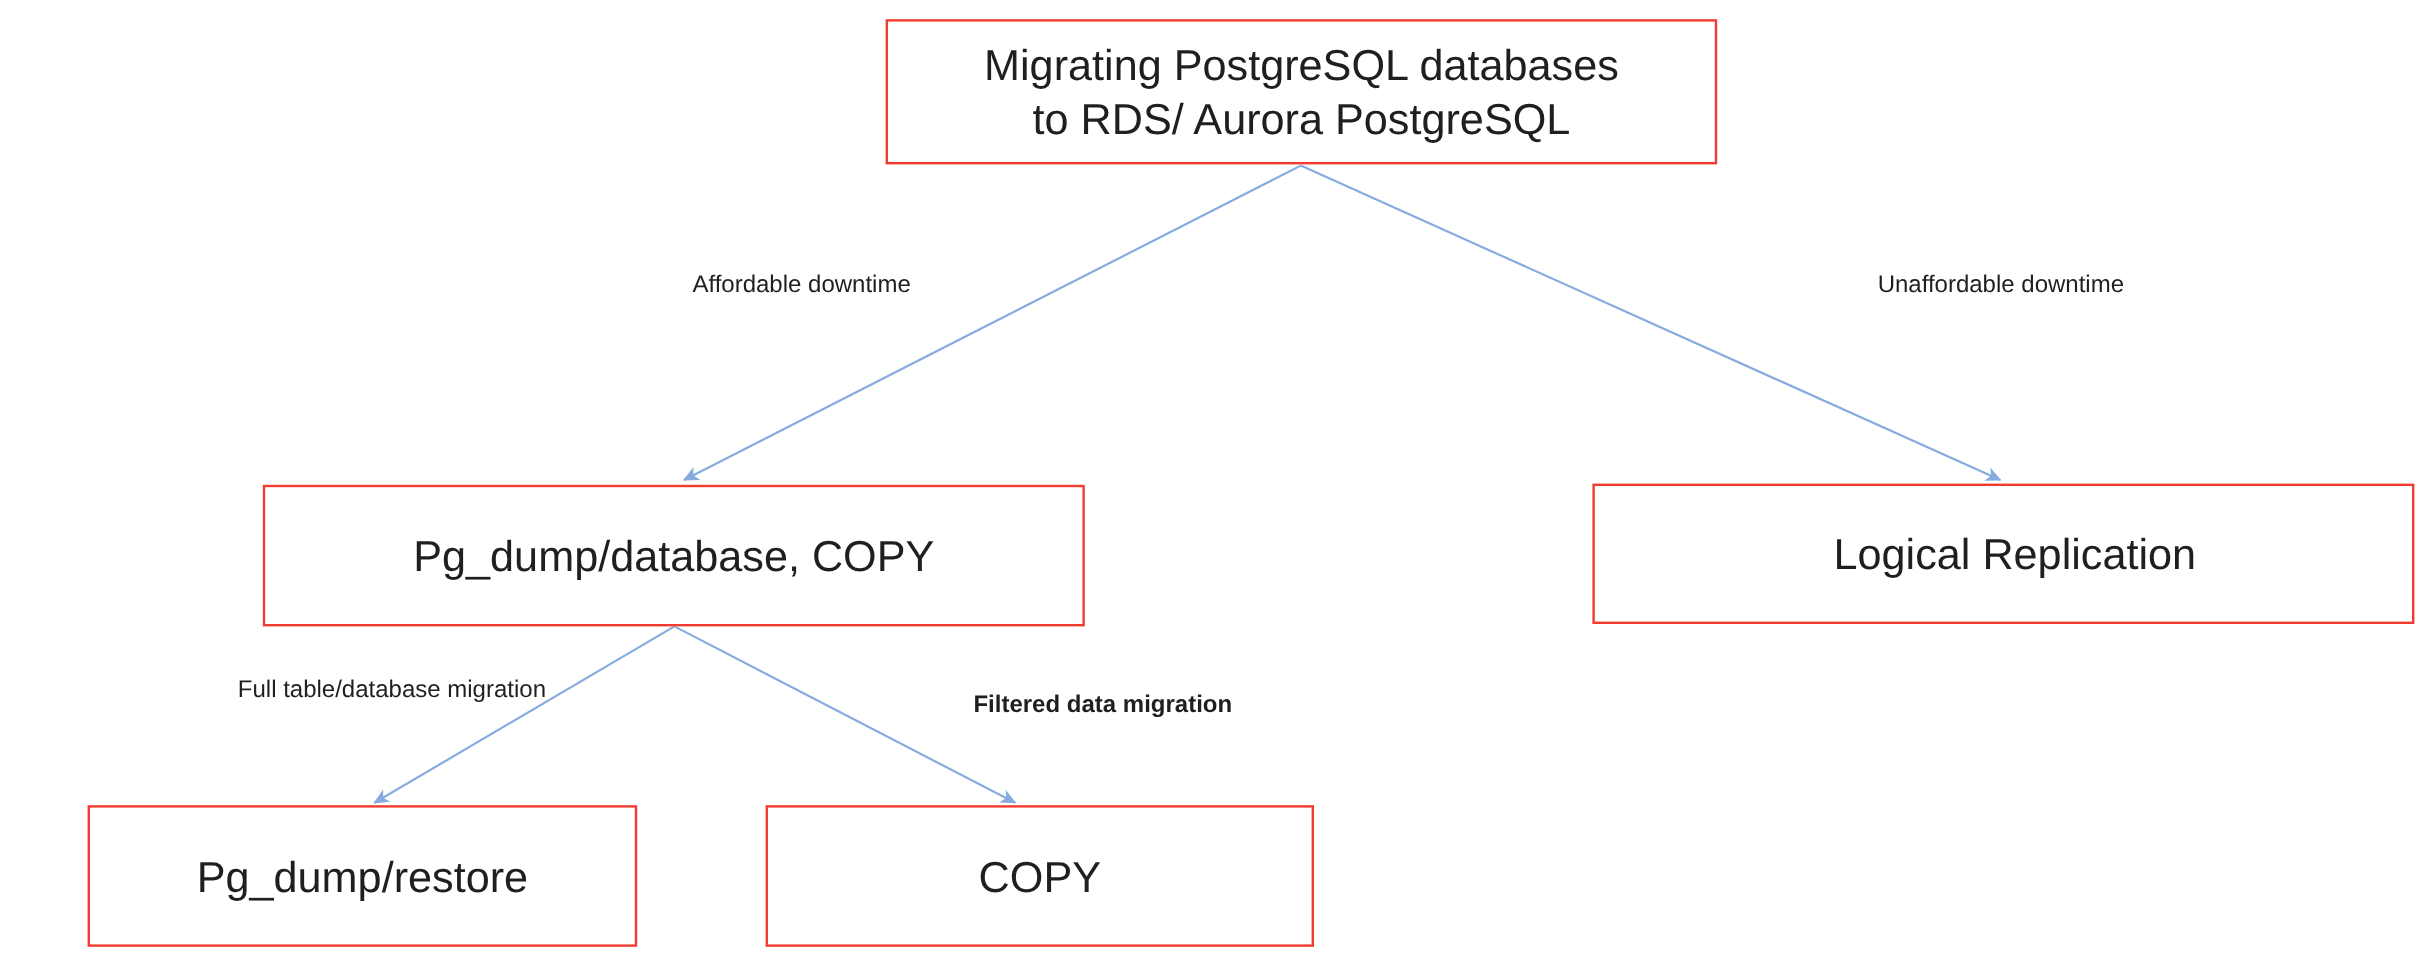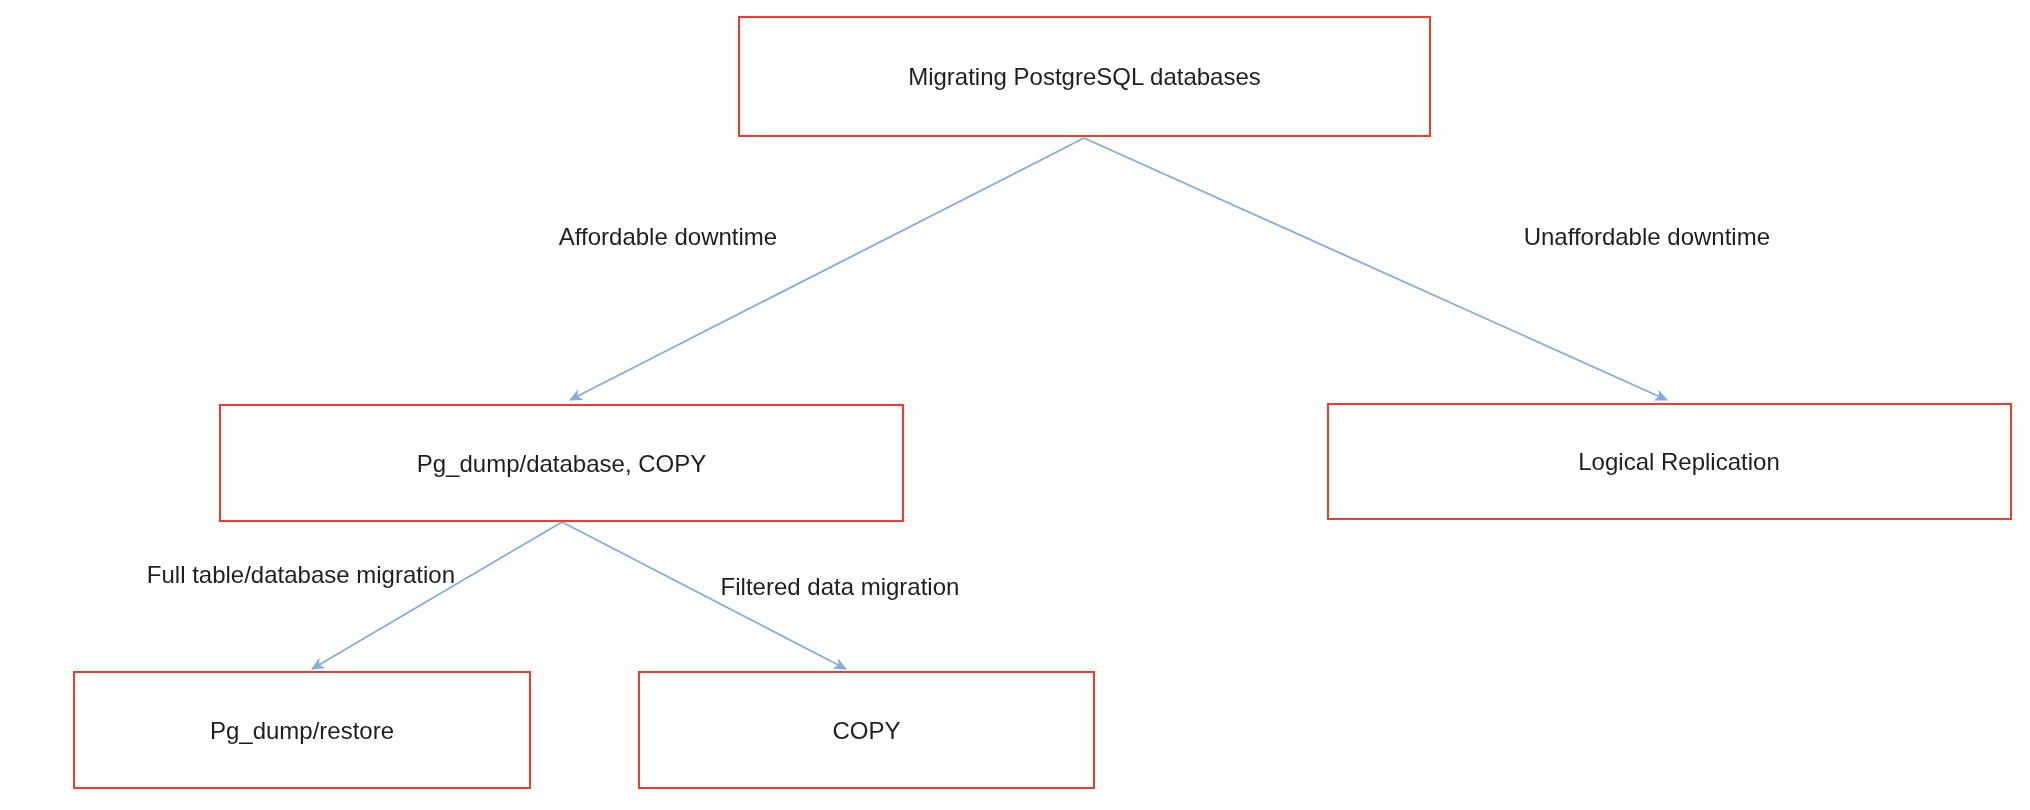--- a/index.html
+++ b/index.html
@@ -44,27 +44,27 @@
     fill: var(--connector);
   }
   .node {
     position: absolute;
     background: var(--node-fill);
     border: 2.5px solid var(--node-border);
     display: flex;
     align-items: center;
     justify-content: center;
     text-align: center;
-    font-size: 24px;
+    font-size: 36px;
     line-height: 45px;
     color: var(--text-color);
   }
   .edge-label {
     position: absolute;
-    font-size: 24px;
+    font-size: 20px;
     line-height: 42px;
     text-align: center;
     color: var(--text-color);
     white-space: nowrap;
   }
 </style>
 </head>
 <body>
 
 <div class="stage">
@@ -77,20 +77,21 @@
     </defs>
     <line class="edge" x1="1084" y1="138" x2="570" y2="400" marker-end="url(#arrowhead)"></line>
     <line class="edge" x1="1084" y1="138" x2="1667" y2="400" marker-end="url(#arrowhead)"></line>
     <line class="edge" x1="562" y1="522" x2="312" y2="669" marker-end="url(#arrowhead)"></line>
     <line class="edge" x1="562" y1="522" x2="846" y2="669" marker-end="url(#arrowhead)"></line>
   </svg>
 
   <div class="node" style="left:738px; top:16px; width:693px; height:121px;">
     <div>
       <span>Migrating PostgreSQL databases</span><br>
+      <span>to RDS/ Aurora PostgreSQL</span>
     </div>
   </div>
 
   <div class="node" style="left:219px; top:404px; width:685px; height:118px;">
     <span>Pg_dump/database, COPY</span>
   </div>
 
   <div class="node" style="left:1327px; top:403px; width:685px; height:117px;padding-left:19px;">
     <span>Logical Replication</span>
   </div>
@@ -102,15 +103,15 @@
   <div class="node" style="left:624px; top:671px; width:457px; height:118px;margin-left:14px;">
     <span>COPY</span>
   </div>
 
   <div class="edge-label" style="left:468px; top:216px; width:400px;">Affordable downtime</div>
 
   <div class="edge-label" style="left:1378px; top:216px; width:392px;text-align:right;">Unaffordable downtime</div>
 
   <div class="edge-label" style="left:5px; top:554px; width:450px;text-align:right;">Full table/database migration</div>
 
-  <div class="edge-label" style="left:655px; top:566px; width:370px;">Filtered data migration</div>
+  <div class="edge-label" style="left:734px; top:566px; width:370px;font-weight:bold;">Filtered data migration</div>
 
 </div>
 
 </body></html>

